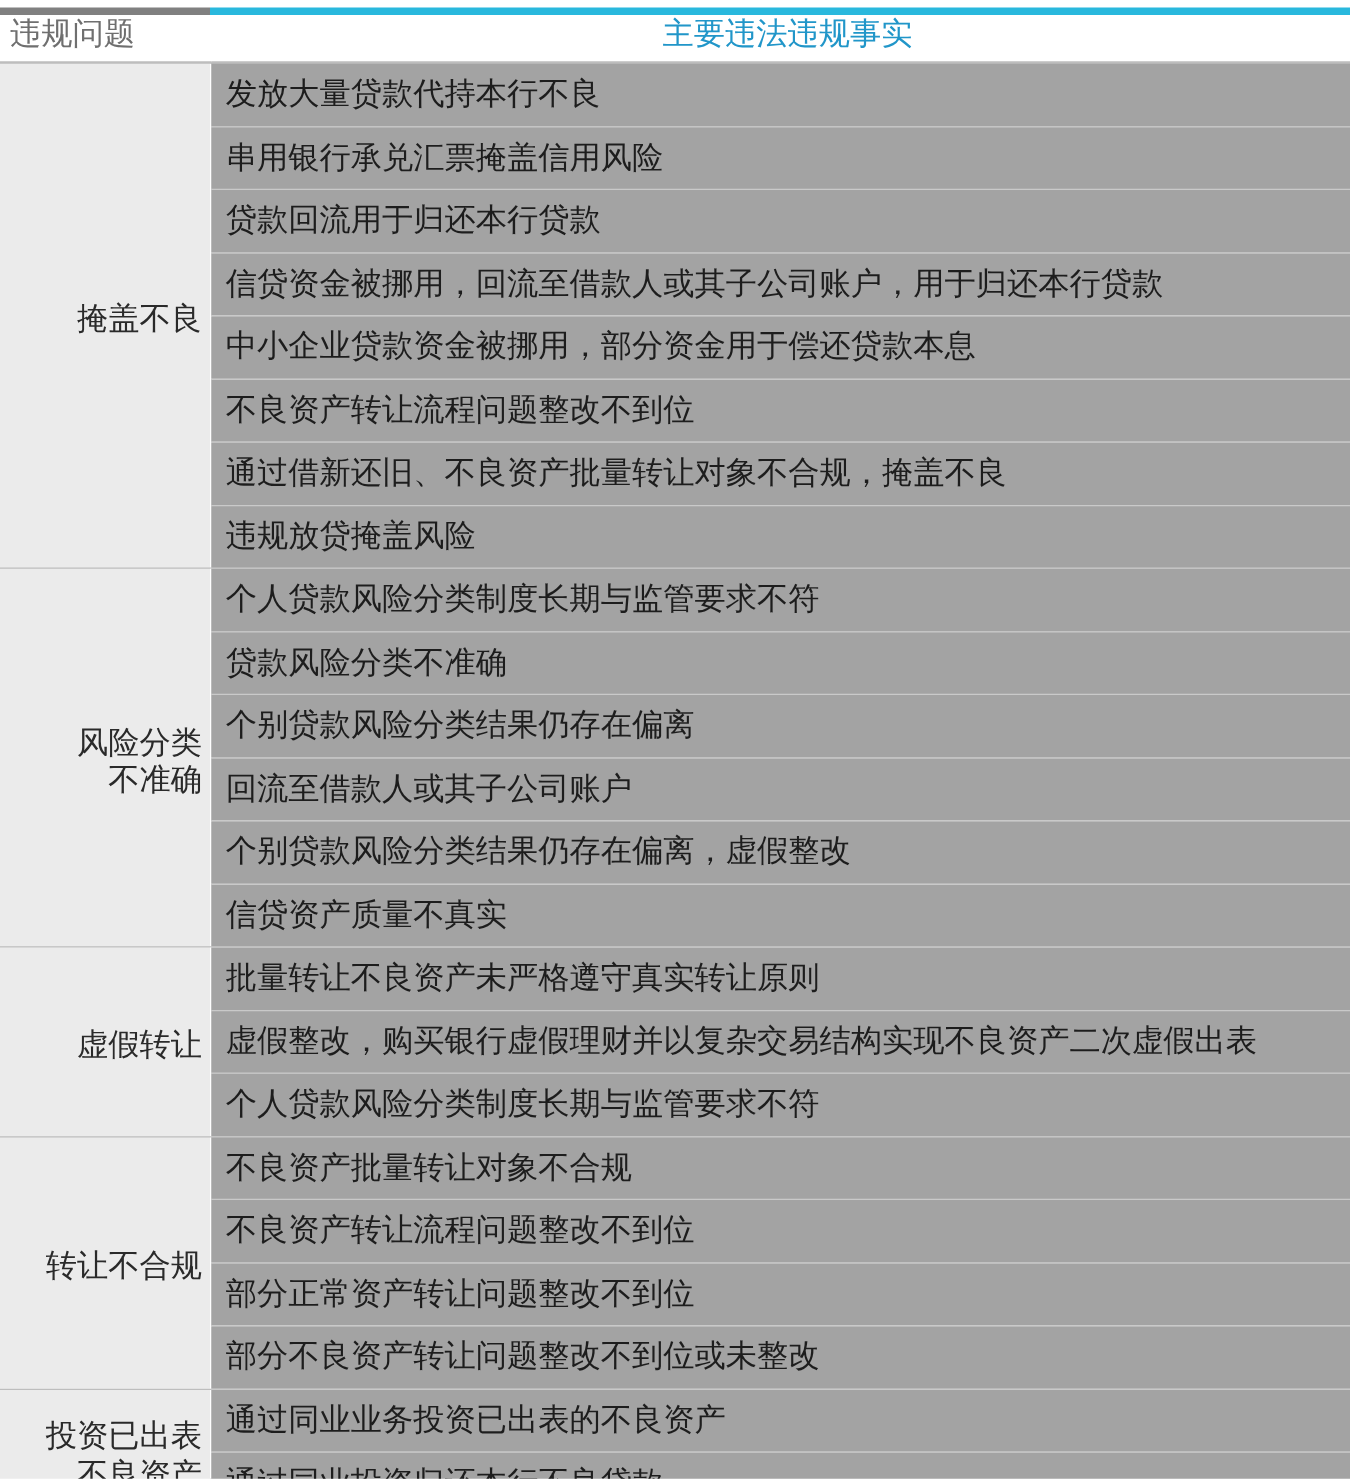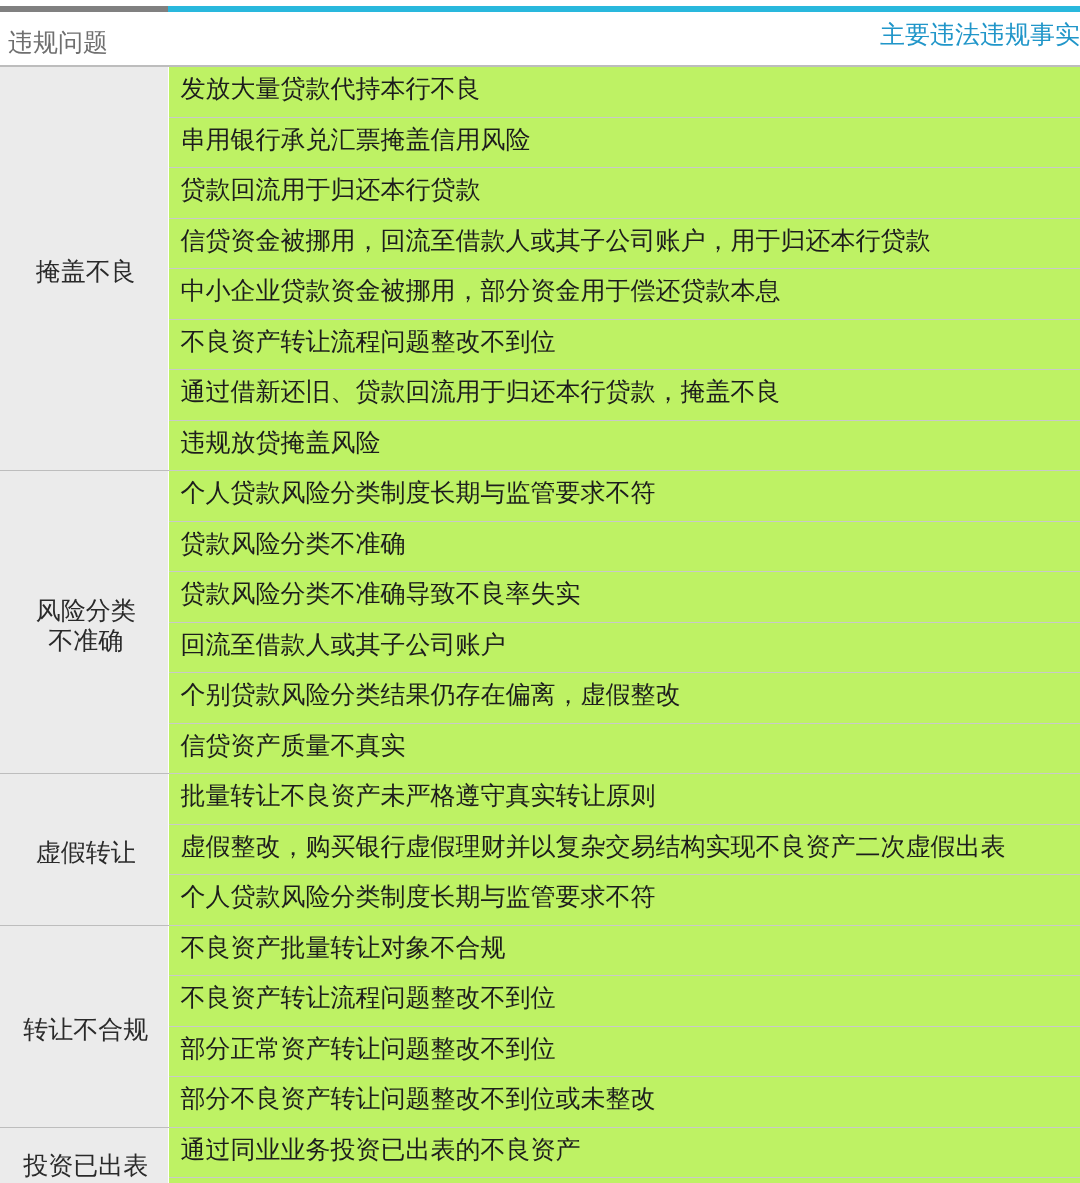--- a/index.html
+++ b/index.html
@@ -54,52 +54,51 @@
 
   th, td {
     vertical-align: middle;
     padding: 0;
   }
   .hdr-cat {
     background: #ffffff;
     color: #6f6f6f;
     font-size: 25px;
     text-align: left;
-    padding: 20px 0 6px 8px;
+    padding: 4px 0 6px 8px;
     font-weight: normal;
     border-bottom: 2px solid #bdbdbd;
   }
   .hdr-fact {
     background: #ffffff;
     color: #2196c9;
     font-size: 25px;
-    text-align: right;
+    text-align: center;
     padding: 4px 0 6px 12px;
     font-weight: normal;
     border-bottom: 2px solid #bdbdbd;
   }
   td.cat {
     background: #ebebeb;
     color: #2a2a2a;
     font-size: 25px;
-    text-align: center;
+    text-align: right;
     padding: 6px 6px 0 10px;
     line-height: 1.22;
     border-bottom: 1px solid #bdbdbd;
     border-right: 1px solid #ffffff;
   }
   td.fact {
-    background: #bef264;
+    background: #a3a3a3;
     color: #1d1d1d;
     font-size: 25px;
     text-align: left;
     padding: 8px 3px 9px 12px;
     line-height: 1.3;
     border-bottom: 1px solid #c9c9c9;
-    font-family: Liberation Mono, monospace;
   }
   .cat-line { display: block; }
 </style>
 </head>
 <body>
 
 <div class="sheet">
 
   <div class="top-rule">
     <div class="seg-dark"></div>
@@ -133,37 +132,37 @@
         <tr>
           <td class="fact">信贷资金被挪用，回流至借款人或其子公司账户，用于归还本行贷款</td>
         </tr>
         <tr>
           <td class="fact">中小企业贷款资金被挪用，部分资金用于偿还贷款本息</td>
         </tr>
         <tr>
           <td class="fact">不良资产转让流程问题整改不到位</td>
         </tr>
         <tr>
-          <td class="fact">通过借新还旧、贷款回流用于归还本行贷款，掩盖不良</td>
+          <td class="fact">通过借新还旧、不良资产批量转让对象不合规，掩盖不良</td>
         </tr>
         <tr>
           <td class="fact">违规放贷掩盖风险</td>
         </tr>
         <tr>
           <td class="cat" rowspan="6">
             <span class="cat-line">风险分类</span>
             <span class="cat-line">不准确</span>
           </td>
           <td class="fact">个人贷款风险分类制度长期与监管要求不符</td>
         </tr>
         <tr>
           <td class="fact">贷款风险分类不准确</td>
         </tr>
         <tr>
-          <td class="fact">贷款风险分类不准确导致不良率失实</td>
+          <td class="fact">个别贷款风险分类结果仍存在偏离</td>
         </tr>
         <tr>
           <td class="fact">回流至借款人或其子公司账户</td>
         </tr>
         <tr>
           <td class="fact">个别贷款风险分类结果仍存在偏离，虚假整改</td>
         </tr>
         <tr>
           <td class="fact">信贷资产质量不真实</td>
         </tr>

